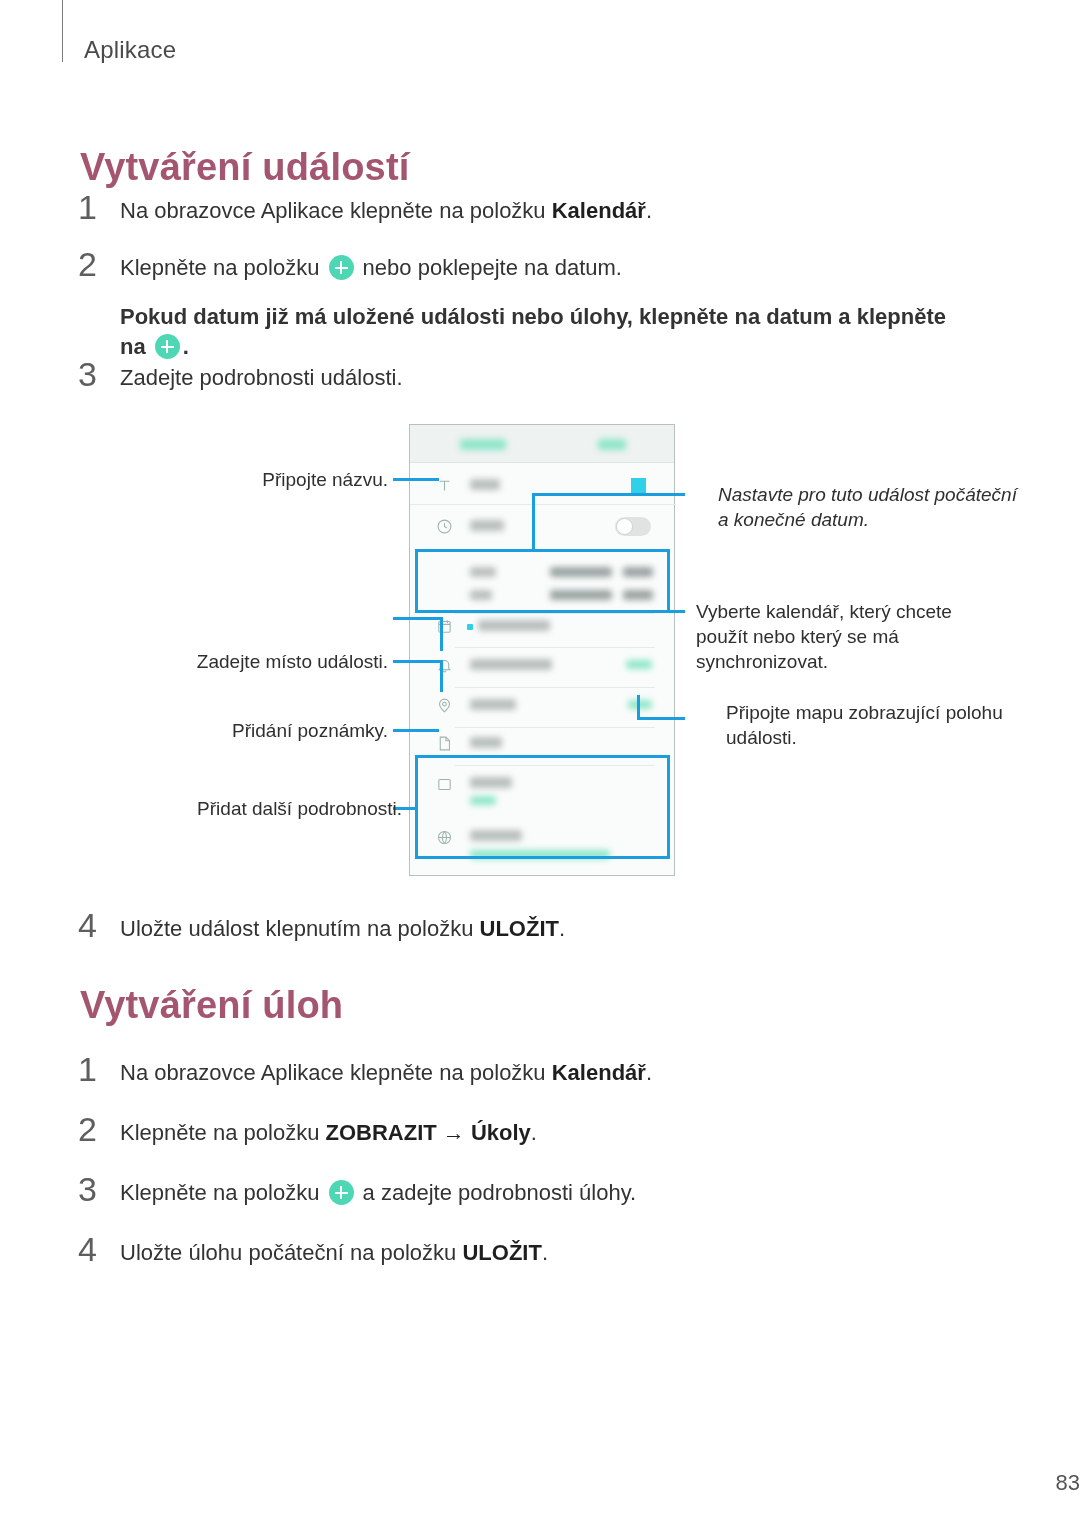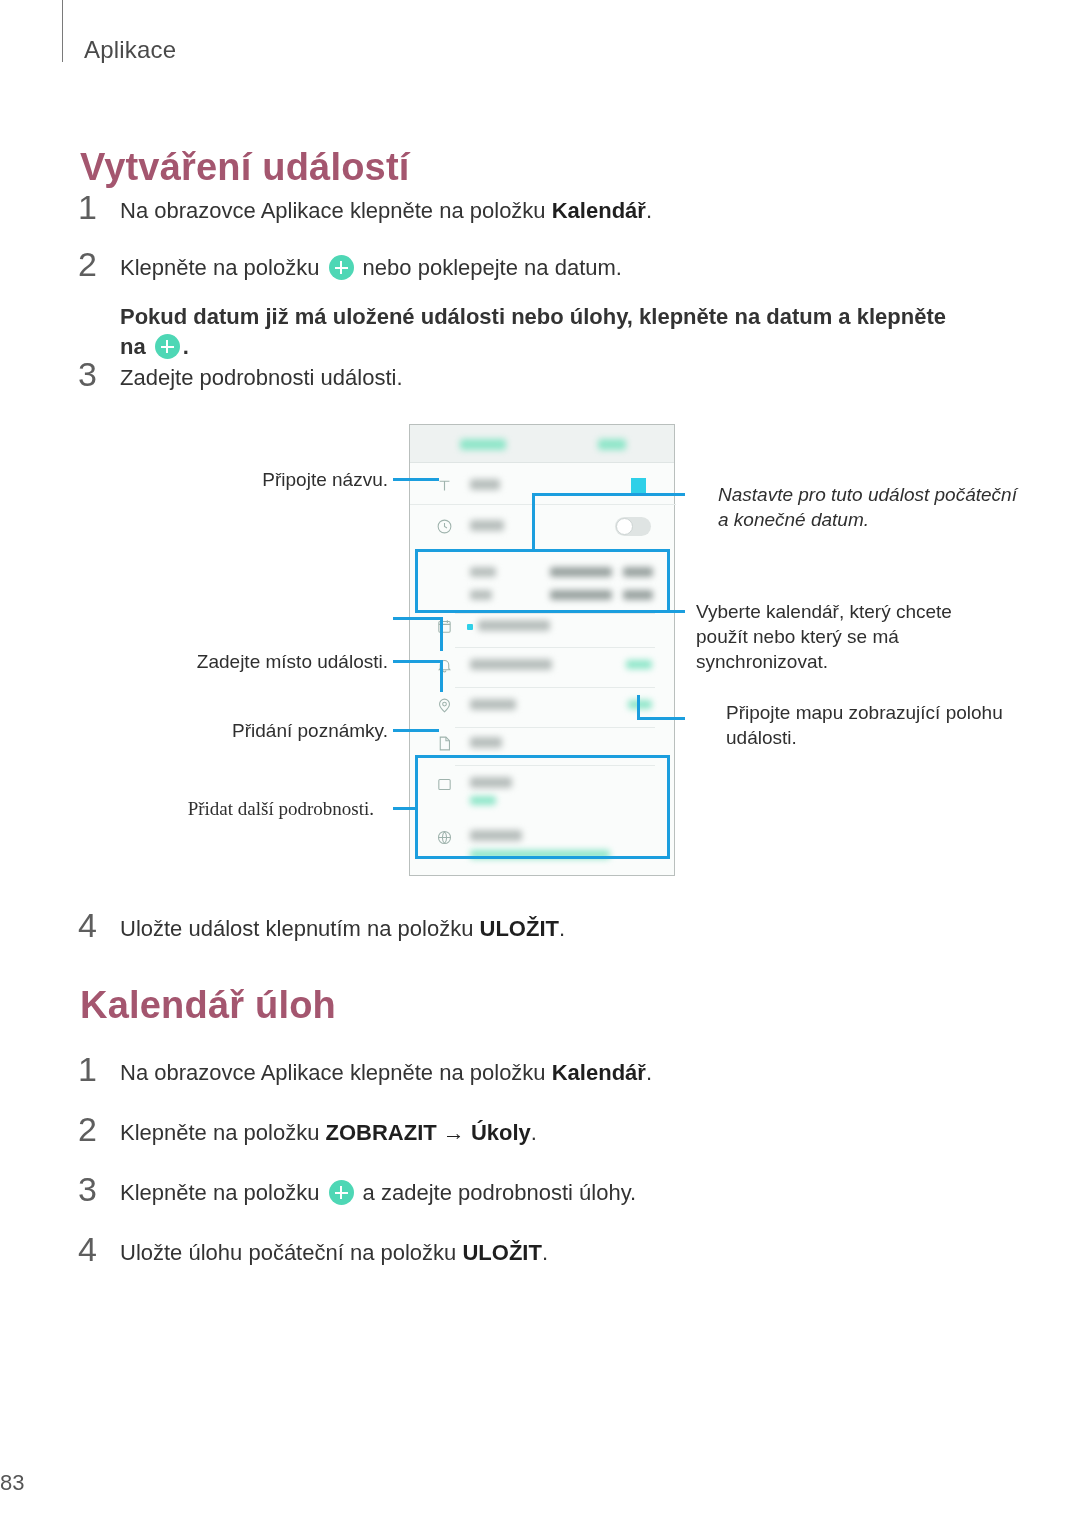--- a/index.html
+++ b/index.html
@@ -106,21 +106,21 @@
     position:absolute;border:3px solid #1b9ede;box-sizing:border-box;
   }
 
   .cap{
     position:absolute;font-size:19px;line-height:1.32;color:#2f2f2f;
   }
   .cap.r{text-align:right;}
 
   
   .folio{
-    position:absolute;left:0;top:1470px;width:1080px;text-align:left;
+    position:absolute;left:0;top:1470px;width:1080px;text-align:right;
     font-size:22px;color:#555;
   }
 </style>
 </head>
 <body>
 
 <div class="page">
 
   <div class="hdr-rule"></div>
   <div class="hdr-text">Aplikace</div>
@@ -257,33 +257,33 @@
     <div class="ln lnh" style="left:532px;top:83px;width:153px;"></div>
 
     <div class="ln lnh" style="left:530px;top:200px;width:155px;"></div>
 
     <div class="ln lnv" style="left:637px;top:285px;height:25px;"></div>
     <div class="ln lnh" style="left:637px;top:307px;width:48px;"></div>
 
     <div class="cap r" style="left:90px;top:57px;width:298px;">Připojte názvu.</div>
     <div class="cap r" style="left:90px;top:308px;width:298px;">Přidání poznámky.</div>
     <div class="cap r" style="left:90px;top:239px;width:298px;">Zadejte místo události.</div>
-    <div class="cap r" style="left:76px;top:386px;width:298px;font-family:Liberation Serif, serif;">Přidat další podrobnosti.</div>
+    <div class="cap r" style="left:104px;top:386px;width:298px;">Přidat další podrobnosti.</div>
 
     <div class="cap" style="left:718px;top:72px;width:300px;font-style:italic;">Nastavte pro tuto událost počáteční a konečné datum.</div>
     <div class="cap" style="left:696px;top:189px;width:270px;">Vyberte kalendář, který chcete použít nebo který se má synchronizovat.</div>
     <div class="cap" style="left:696px;top:290px;width:290px;margin-left:30px;">Připojte mapu zobrazující polohu události.</div>
   </div>
 
   <div class="step" style="top:908px;">
     <span class="num">4</span>
     <span class="body"><span>Uložte událost klepnutím na položku </span><b>ULOŽIT</b><span>.</span></span>
   </div>
 
-  <div class="h1" id="h-tasks">Kalendář úloh</div>
+  <div class="h1" id="h-tasks">Vytváření úloh</div>
 
   <div class="step" style="top:1052px;">
     <span class="num">1</span>
     <span class="body"><span>Na obrazovce Aplikace klepněte na položku </span><b>Kalendář</b><span>.</span></span>
   </div>
 
   <div class="step" style="top:1112px;">
     <span class="num">2</span>
     <span class="body"><span>Klepněte na položku </span><b>ZOBRAZIT → Úkoly</b><span>.</span></span>
   </div>

